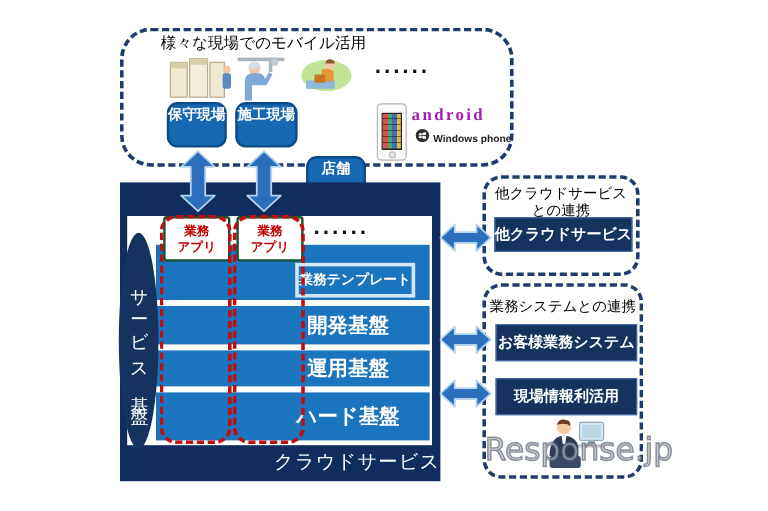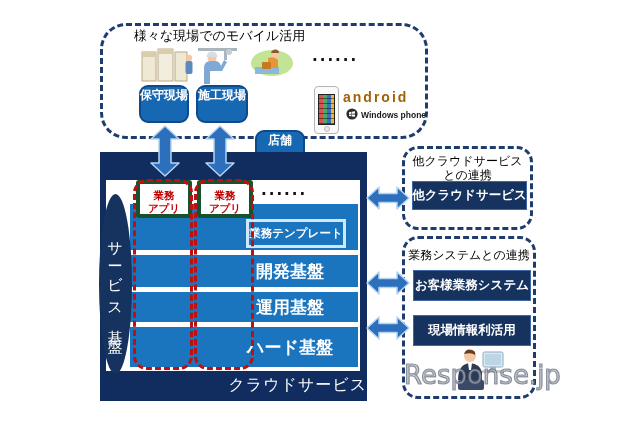--- a/index.html
+++ b/index.html
@@ -25,22 +25,22 @@
     background:#fafafa; border:1.5px solid #b5b5b5; border-radius:4px; }
   .iphone-screen { position:absolute; left:3px; top:7px; width:17px; height:31px;
     background-image:
       repeating-linear-gradient(0deg, rgba(0,0,0,.45) 0 1px, transparent 1px 5px),
       repeating-linear-gradient(90deg, #d9534f 0 4px, #4aa96c 4px 8px, #3a6fc4 8px 12px, #e8b83a 12px 17px);
     border:1px solid #222; }
   .iphone-home { position:absolute; left:9px; bottom:1.5px; width:6px; height:6px;
     border-radius:50%; background:#e8e8e8; border:1px solid #bbb; }
 
   .android-logo { position:absolute; left:343px; top:89px; width:70px;
-    font-family:Liberation Sans, sans-serif; font-weight:bold; font-size:14px;
-    letter-spacing:2px; color:#a16207; }
+    font-family:Liberation Serif, serif; font-weight:bold; font-size:14px;
+    letter-spacing:2px; color:#a21caf; }
   .wp { position:absolute; left:346px; top:106px; display:flex; align-items:center; gap:3px; }
   .wp-text { font-size:8.5px; color:#1a1a1a; font-weight:bold; white-space:nowrap; }
 
   
   .main-navy { position:absolute; left:100px; top:152px; width:267px; height:249px; background:#112c5e; }
   .white-panel { position:absolute; left:106px; top:180px; width:254px; height:191px; background:#fff; }
 
   .svc-ellipse { position:absolute; left:99px; top:194px; width:33px; height:180px;
     background:#16335f; border-radius:50%; display:flex; align-items:center; justify-content:center; z-index:3; }
   .svc-label { writing-mode:vertical-rl; text-orientation:upright; color:#fff;
@@ -52,21 +52,21 @@
   .row-2 { top:51px; height:32px; }
   .row-3 { top:88px; height:30px; }
   .row-4 { top:123px; height:40px; }
   .layer-label { position:absolute; left:98px; width:124px; top:50%; transform:translateY(-50%);
     text-align:center; color:#fff; font-size:17px; font-weight:bold; white-space:nowrap; }
   .template-box { position:absolute; left:116px; top:15px; width:100px; height:29px;
     border:3px solid #cfe8fb; background:#1b74be; display:flex; align-items:center;
     justify-content:center; color:#fff; font-size:11.5px; font-weight:bold; white-space:nowrap; }
 
   .app-box { position:absolute; top:180px; width:56px; height:38px; background:#fff;
-    border:4px solid #14532d; border-radius:3px; text-align:center; color:#c00000;
+    border:2px solid #14532d; border-radius:3px; text-align:center; color:#c00000;
     font-size:10.5px; font-weight:bold; line-height:13px; padding-top:5px; z-index:4; }
   .app-1 { left:136px; } .app-2 { left:197px; }
 
   .red-col { position:absolute; top:179px; width:60px; height:191px;
     border:3px dashed #bf0f0f; border-radius:14px; z-index:5; }
   .red-1 { left:133px; } .red-2 { left:194px; }
 
   .cloud-label { position:absolute; left:100px; top:375px; width:267px; text-align:right;
     color:#fff; font-size:16px; letter-spacing:1px; white-space:nowrap; }
 

